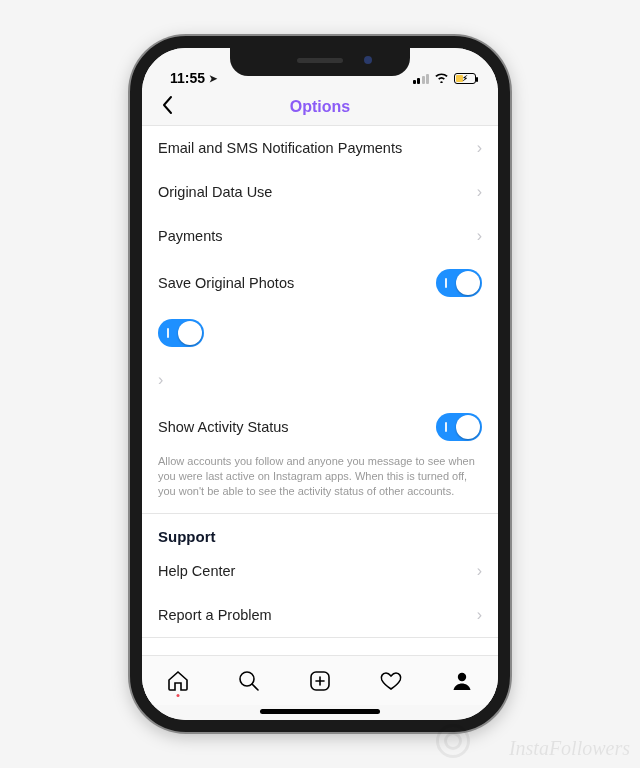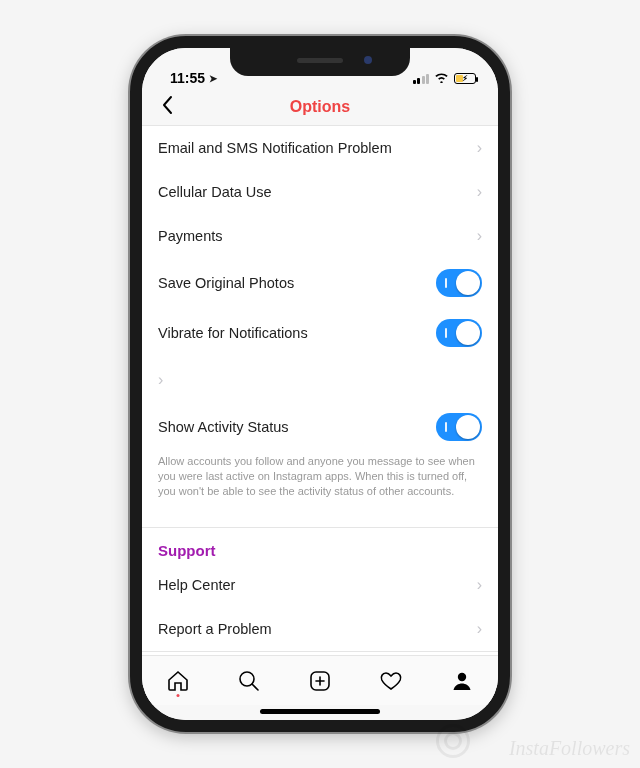--- a/index.html
+++ b/index.html
@@ -62,21 +62,21 @@
   .battery { width:22px; height:11px; border:1px solid #000; border-radius:3px; position:relative;}
   .battery::after { content:""; position:absolute; right:-3px; top:3px; width:2px; height:5px; background:#000; border-radius:1px;}
   .battery .fill { position:absolute; left:1px; top:1px; bottom:1px; width:35%; background:#f7c948; border-radius:1px;}
   .battery .bolt { position:absolute; left:50%; top:50%; transform:translate(-50%,-55%); font-size:8px; color:#000;}
 
   
   .header {
     height:38px; display:flex; align-items:center; justify-content:center;
     position:relative; border-bottom:1px solid #e5e5e5; background:#f7f7f7;
   }
-  .header .title { font-size:16px; font-weight:600; color:#ef4444;}
+  .header .title { font-size:16px; font-weight:600; color:#8b5cf6;}
   .back { position:absolute; left:10px; top:50%; transform:translateY(-50%);
     font-size:24px; color:#000; line-height:1; padding:4px 8px;}
 
   .content {
     flex:1; overflow:hidden; background:#fff;
   }
   .row {
     display:flex; align-items:center; justify-content:space-between;
     padding: 11px 16px; min-height:44px;
     font-size:14.5px; color:#222; background:#fff;
@@ -90,27 +90,27 @@
   }
   .toggle.on { background:#1e90ff; }
   .toggle .knob {
     position:absolute; top:2px; right:2px; width:24px; height:24px;
     background:#fff; border-radius:50%; box-shadow:0 1px 2px rgba(0,0,0,.3);
   }
   .toggle .tick { position:absolute; left:9px; top:50%; transform:translateY(-50%);
     width:2px; height:10px; background:rgba(255,255,255,.9); border-radius:1px;}
 
   .footnote {
-    padding: 2px 16px 28px 16px;
+    padding: 2px 16px 14px 16px;
     font-size:11px; line-height:1.35; color:#9a9a9a; background:#fff;
   }
   .divider { height:1px; background:#e5e5e5; }
   .section-head {
     padding: 14px 16px 4px 16px;
-    font-size:15px; font-weight:700; color:#a21caf; background:#fff;
+    font-size:15px; font-weight:700; color:#0f172a; background:#fff;
   }
 
   
   .tabbar {
     height:50px; border-top:1px solid #e5e5e5; background:#fafafa;
     display:flex; align-items:center; justify-content:space-around;
     padding-bottom:0;
   }
   .tabbar .tab { width:28px; height:28px; display:flex; align-items:center; justify-content:center; position:relative;}
   .tabbar svg { width:24px; height:24px; }
@@ -173,44 +173,43 @@
         <svg width="14" height="20" viewBox="0 0 12 20">
             <path d="M10 2 L3 10 L10 18" stroke="#000" stroke-width="2" fill="none" stroke-linecap="round" stroke-linejoin="round"></path>
           </svg>
       </span>
       <span class="title">Options</span>
     </div>
 
     <div class="content">
 
       <div class="row">
-        <span class="label">Email and SMS Notification Problem</span>
-        <span class="chevron">›</span>
-      </div>
-
-      <div class="row">
-        <span class="label">Cellular Data Use</span>
+        <span class="label">Email and SMS Notification Payments</span>
+        <span class="chevron">›</span>
+      </div>
+
+      <div class="row">
+        <span class="label">Original Data Use</span>
         <span class="chevron">›</span>
       </div>
 
       <div class="row">
         <span class="label">Payments</span>
         <span class="chevron">›</span>
       </div>
 
       <div class="row">
         <span class="label">Save Original Photos</span>
         <span class="toggle on">
           <span class="tick"></span>
             <span class="knob"></span>
         </span>
       </div>
 
       <div class="row">
-        <span class="label">Vibrate for Notifications</span>
         <span class="toggle on">
           <span class="tick"></span>
             <span class="knob"></span>
         </span>
       </div>
 
       <div class="row">
         <span class="chevron">›</span>
       </div>
 

